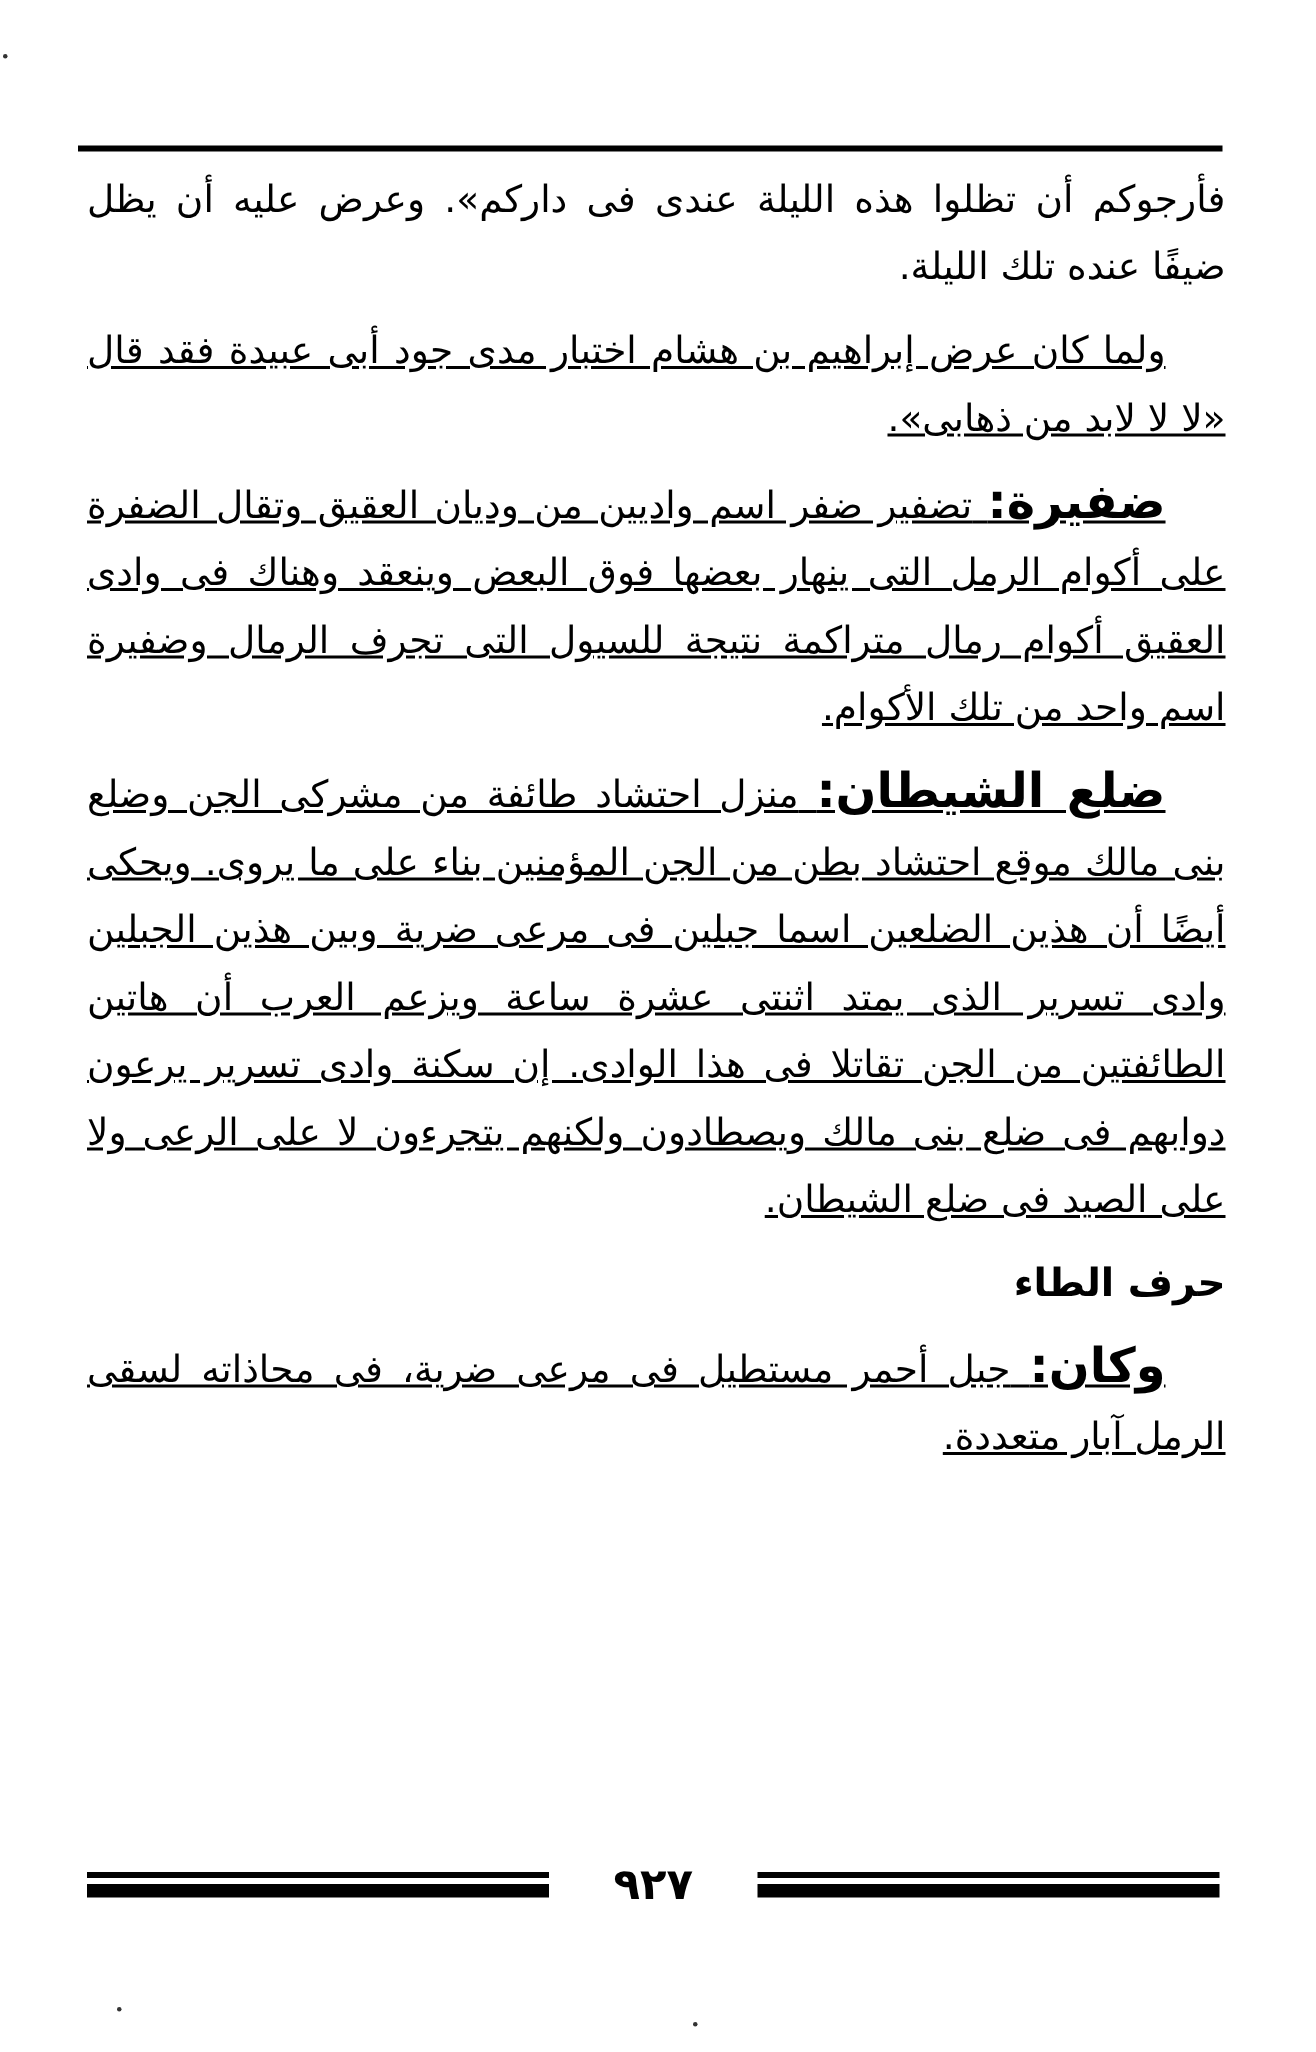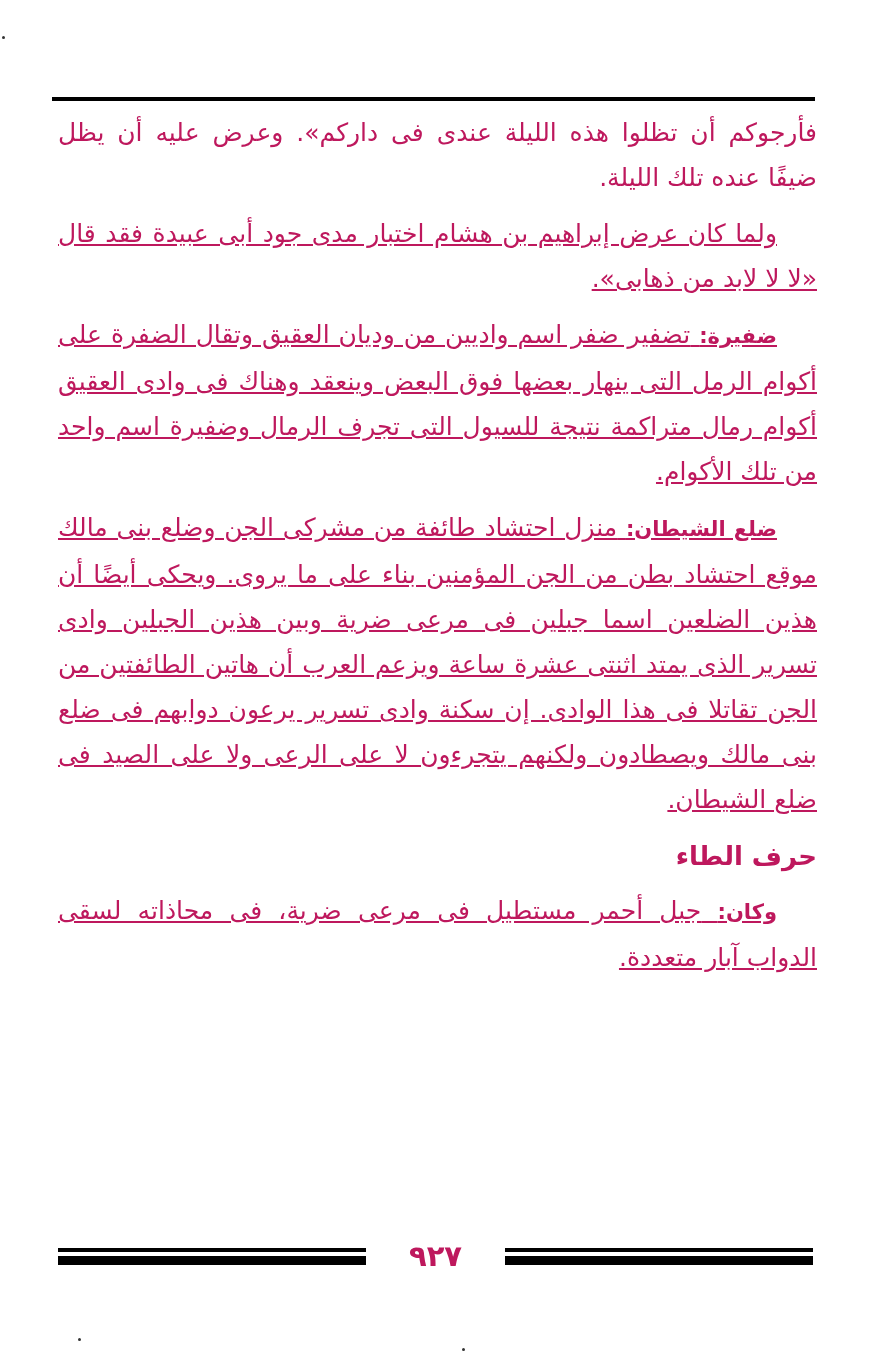--- a/index.html
+++ b/index.html
@@ -7,21 +7,21 @@
     padding: 0;
     background: #e9e9e9;
     font-family: "DejaVu Sans", sans-serif;
   }
   .page {
     position: relative;
     width: 877px;
     height: 1368px;
     margin: 0 auto;
     background: #ffffff;
-    color: #be185d;
+    color: #000000;
     overflow: hidden;
     direction: rtl;
   }
   .top-rule {
     position: absolute;
     top: 97px;
     right: 62px;
     left: 52px;
     height: 4px;
     background: #000;
@@ -39,21 +39,21 @@
   }
   .para {
     margin: 0 0 11px 0;
   }
   .para.indented {
     text-indent: 40px;
     text-decoration: underline;
   }
   .entry-term {
     font-weight: bold;
-    font-size: 21px;
+    font-size: 32px;
   }
   .section-heading {
     text-align: right;
     font-weight: bold;
     font-size: 26px;
     margin: 14px 0 12px 0;
     line-height: 40px;
   }
   .footer {
     position: absolute;
@@ -100,21 +100,21 @@
     <p class="para indented"><span>ولما كان عرض إبراهيم بن هشام اختبار مدى جود أبى عبيدة فقد قال «لا لا لابد من ذهابى».</span></p>
 
 
     <p class="para indented"><span class="entry-term">ضفيرة:</span> <span>تضفير ضفر اسم واديين من وديان العقيق وتقال الضفرة على أكوام الرمل التى ينهار بعضها فوق البعض وينعقد وهناك فى وادى العقيق أكوام رمال متراكمة نتيجة للسيول التى تجرف الرمال وضفيرة اسم واحد من تلك الأكوام.</span></p>
 
     <p class="para indented"><span class="entry-term">ضلع الشيطان:</span> <span>منزل احتشاد طائفة من مشركى الجن وضلع بنى مالك موقع احتشاد بطن من الجن المؤمنين بناء على ما يروى. ويحكى أيضًا أن هذين الضلعين اسما جبلين فى مرعى ضرية وبين هذين الجبلين وادى تسرير الذى يمتد اثنتى عشرة ساعة ويزعم العرب أن هاتين الطائفتين من الجن تقاتلا فى هذا الوادى. إن سكنة وادى تسرير يرعون دوابهم فى ضلع بنى مالك ويصطادون ولكنهم يتجرءون لا على الرعى ولا على الصيد فى ضلع الشيطان.</span></p>
 
     <h2 class="section-heading">حرف الطاء</h2>
 
 
-    <p class="para indented"><span class="entry-term">وكان:</span> <span>جبل أحمر مستطيل فى مرعى ضرية، فى محاذاته لسقى الدواب آبار متعددة.</span></p>
+    <p class="para indented"><span class="entry-term">وكان:</span> <span>جبل أحمر مستطيل فى مرعى ضرية، فى محاذاته لسقى الرمل آبار متعددة.</span></p>
 
 
   </div>
 
   <div class="footer">
     <div class="rule-double">
       <div class="rule-thin"></div>
       <div class="rule-thick"></div>
     </div>
     <div class="page-number">٩٢٧</div>

